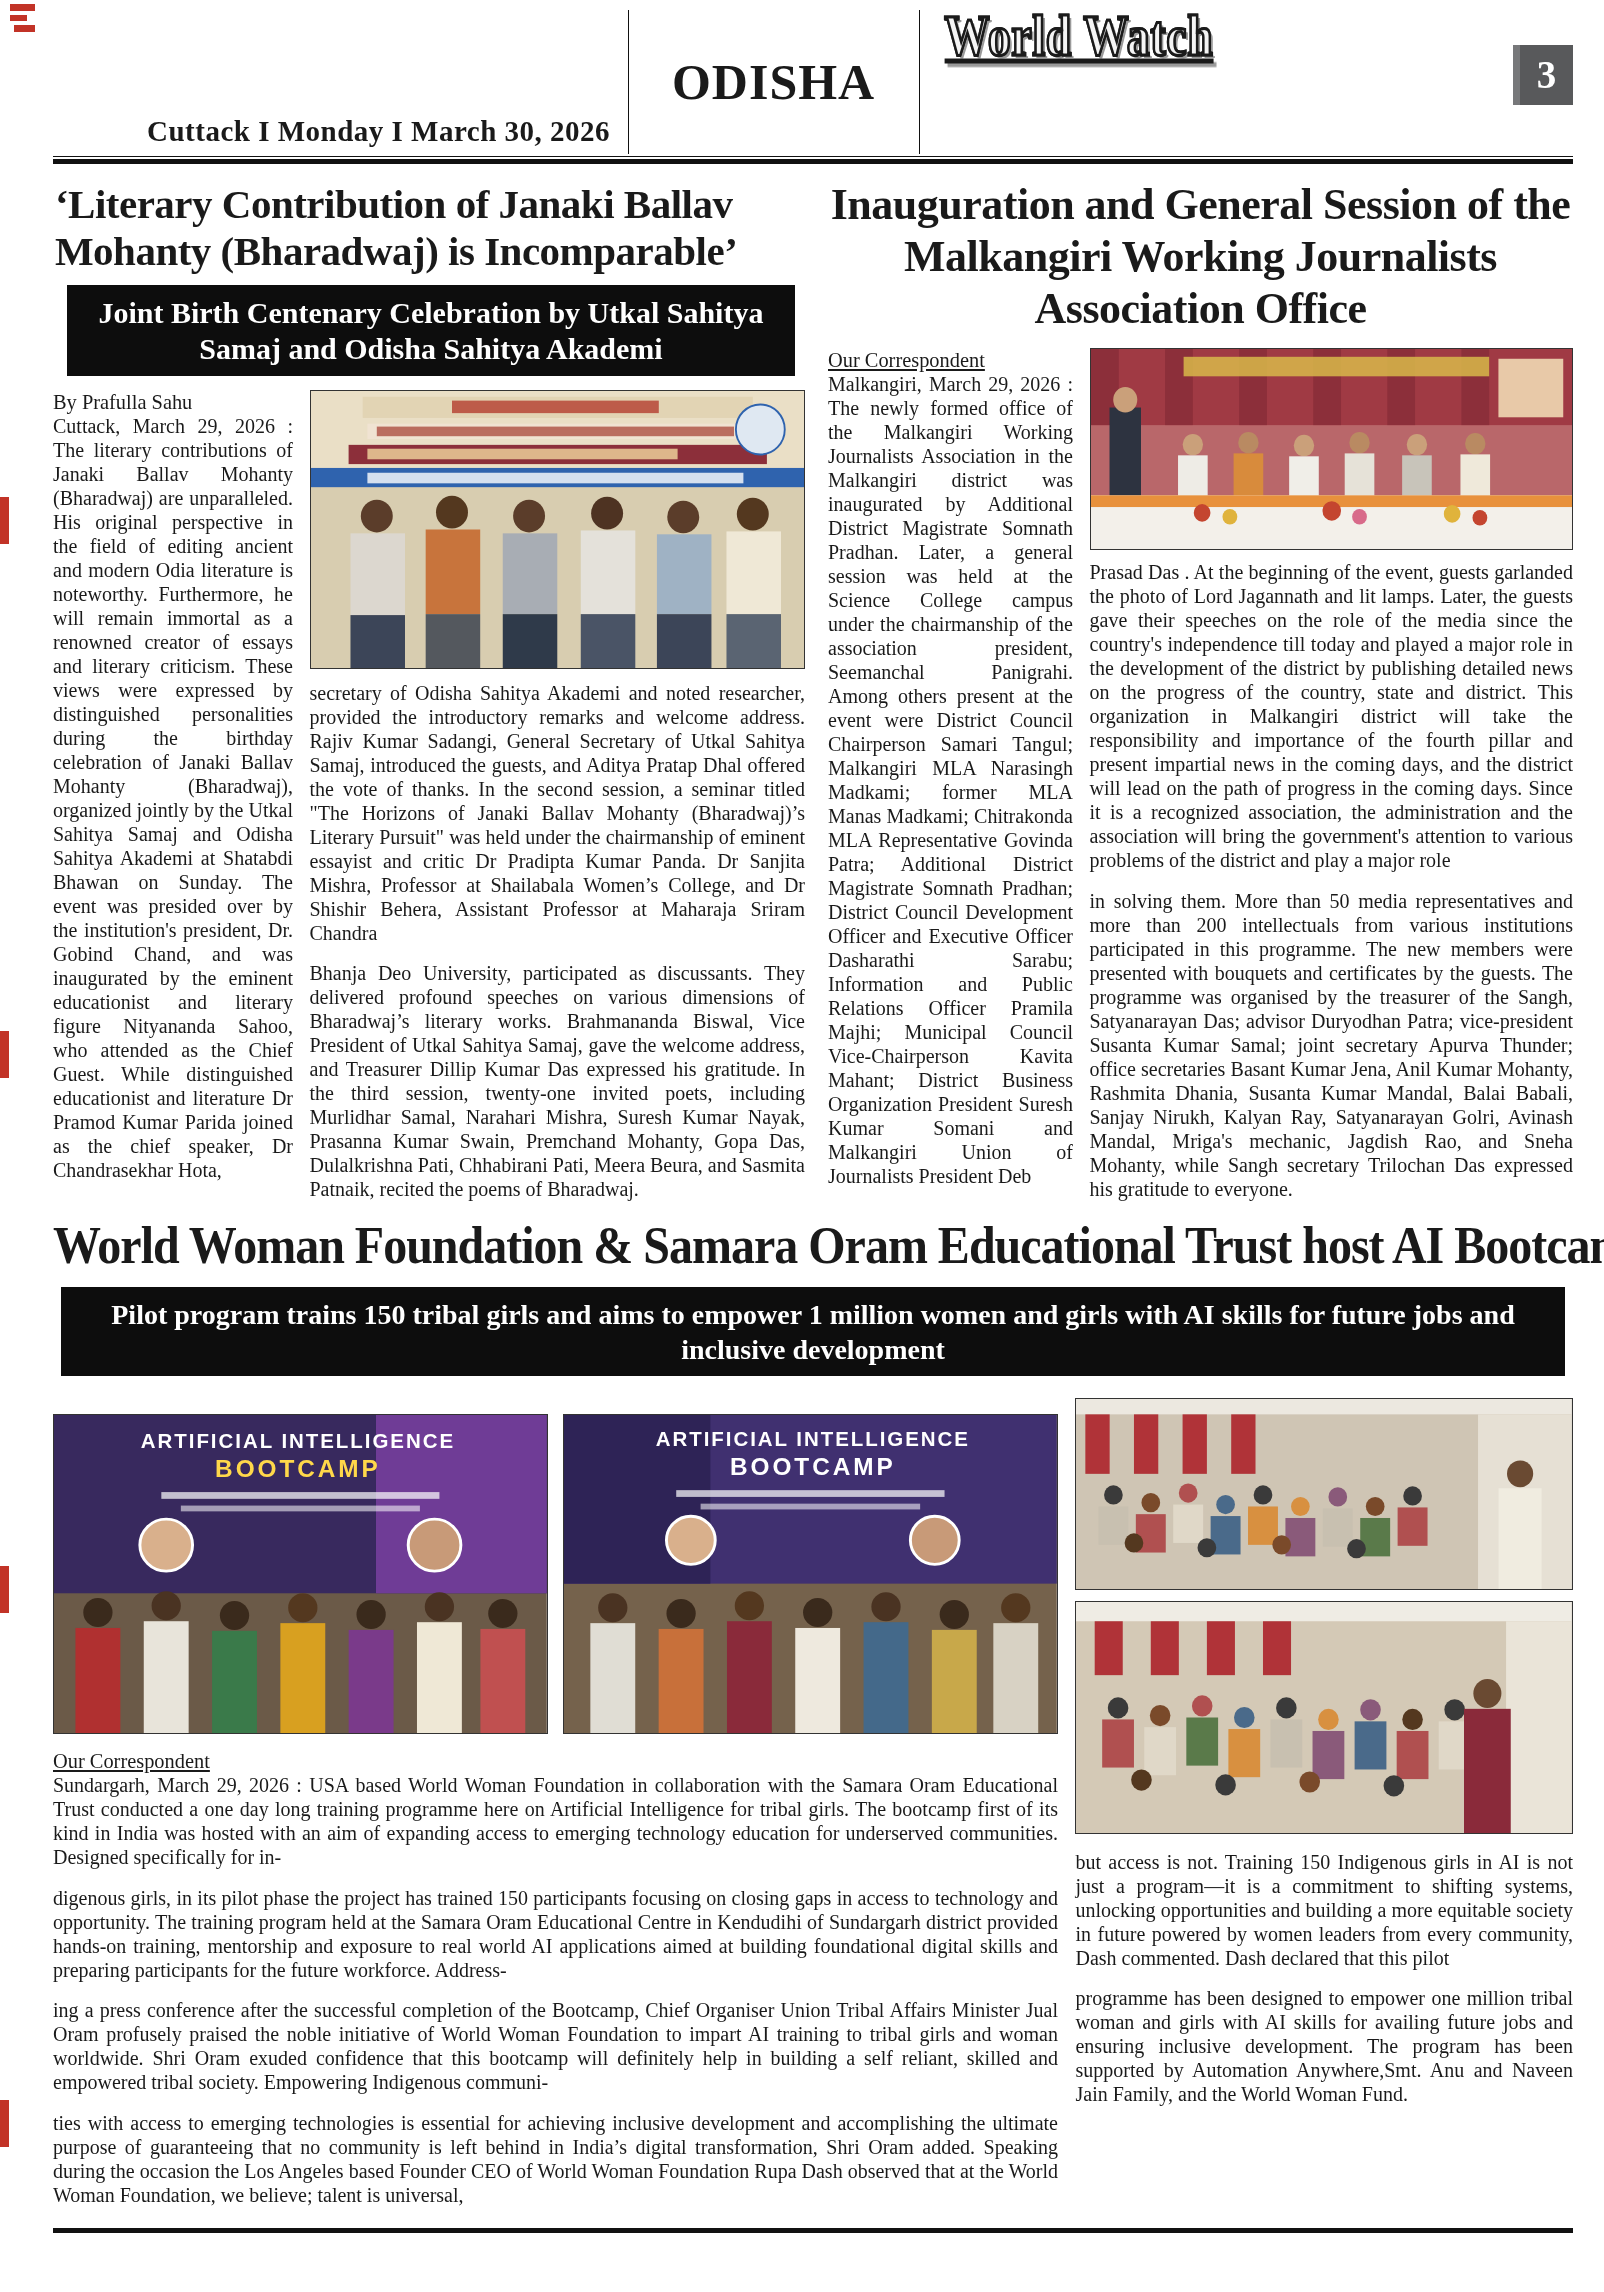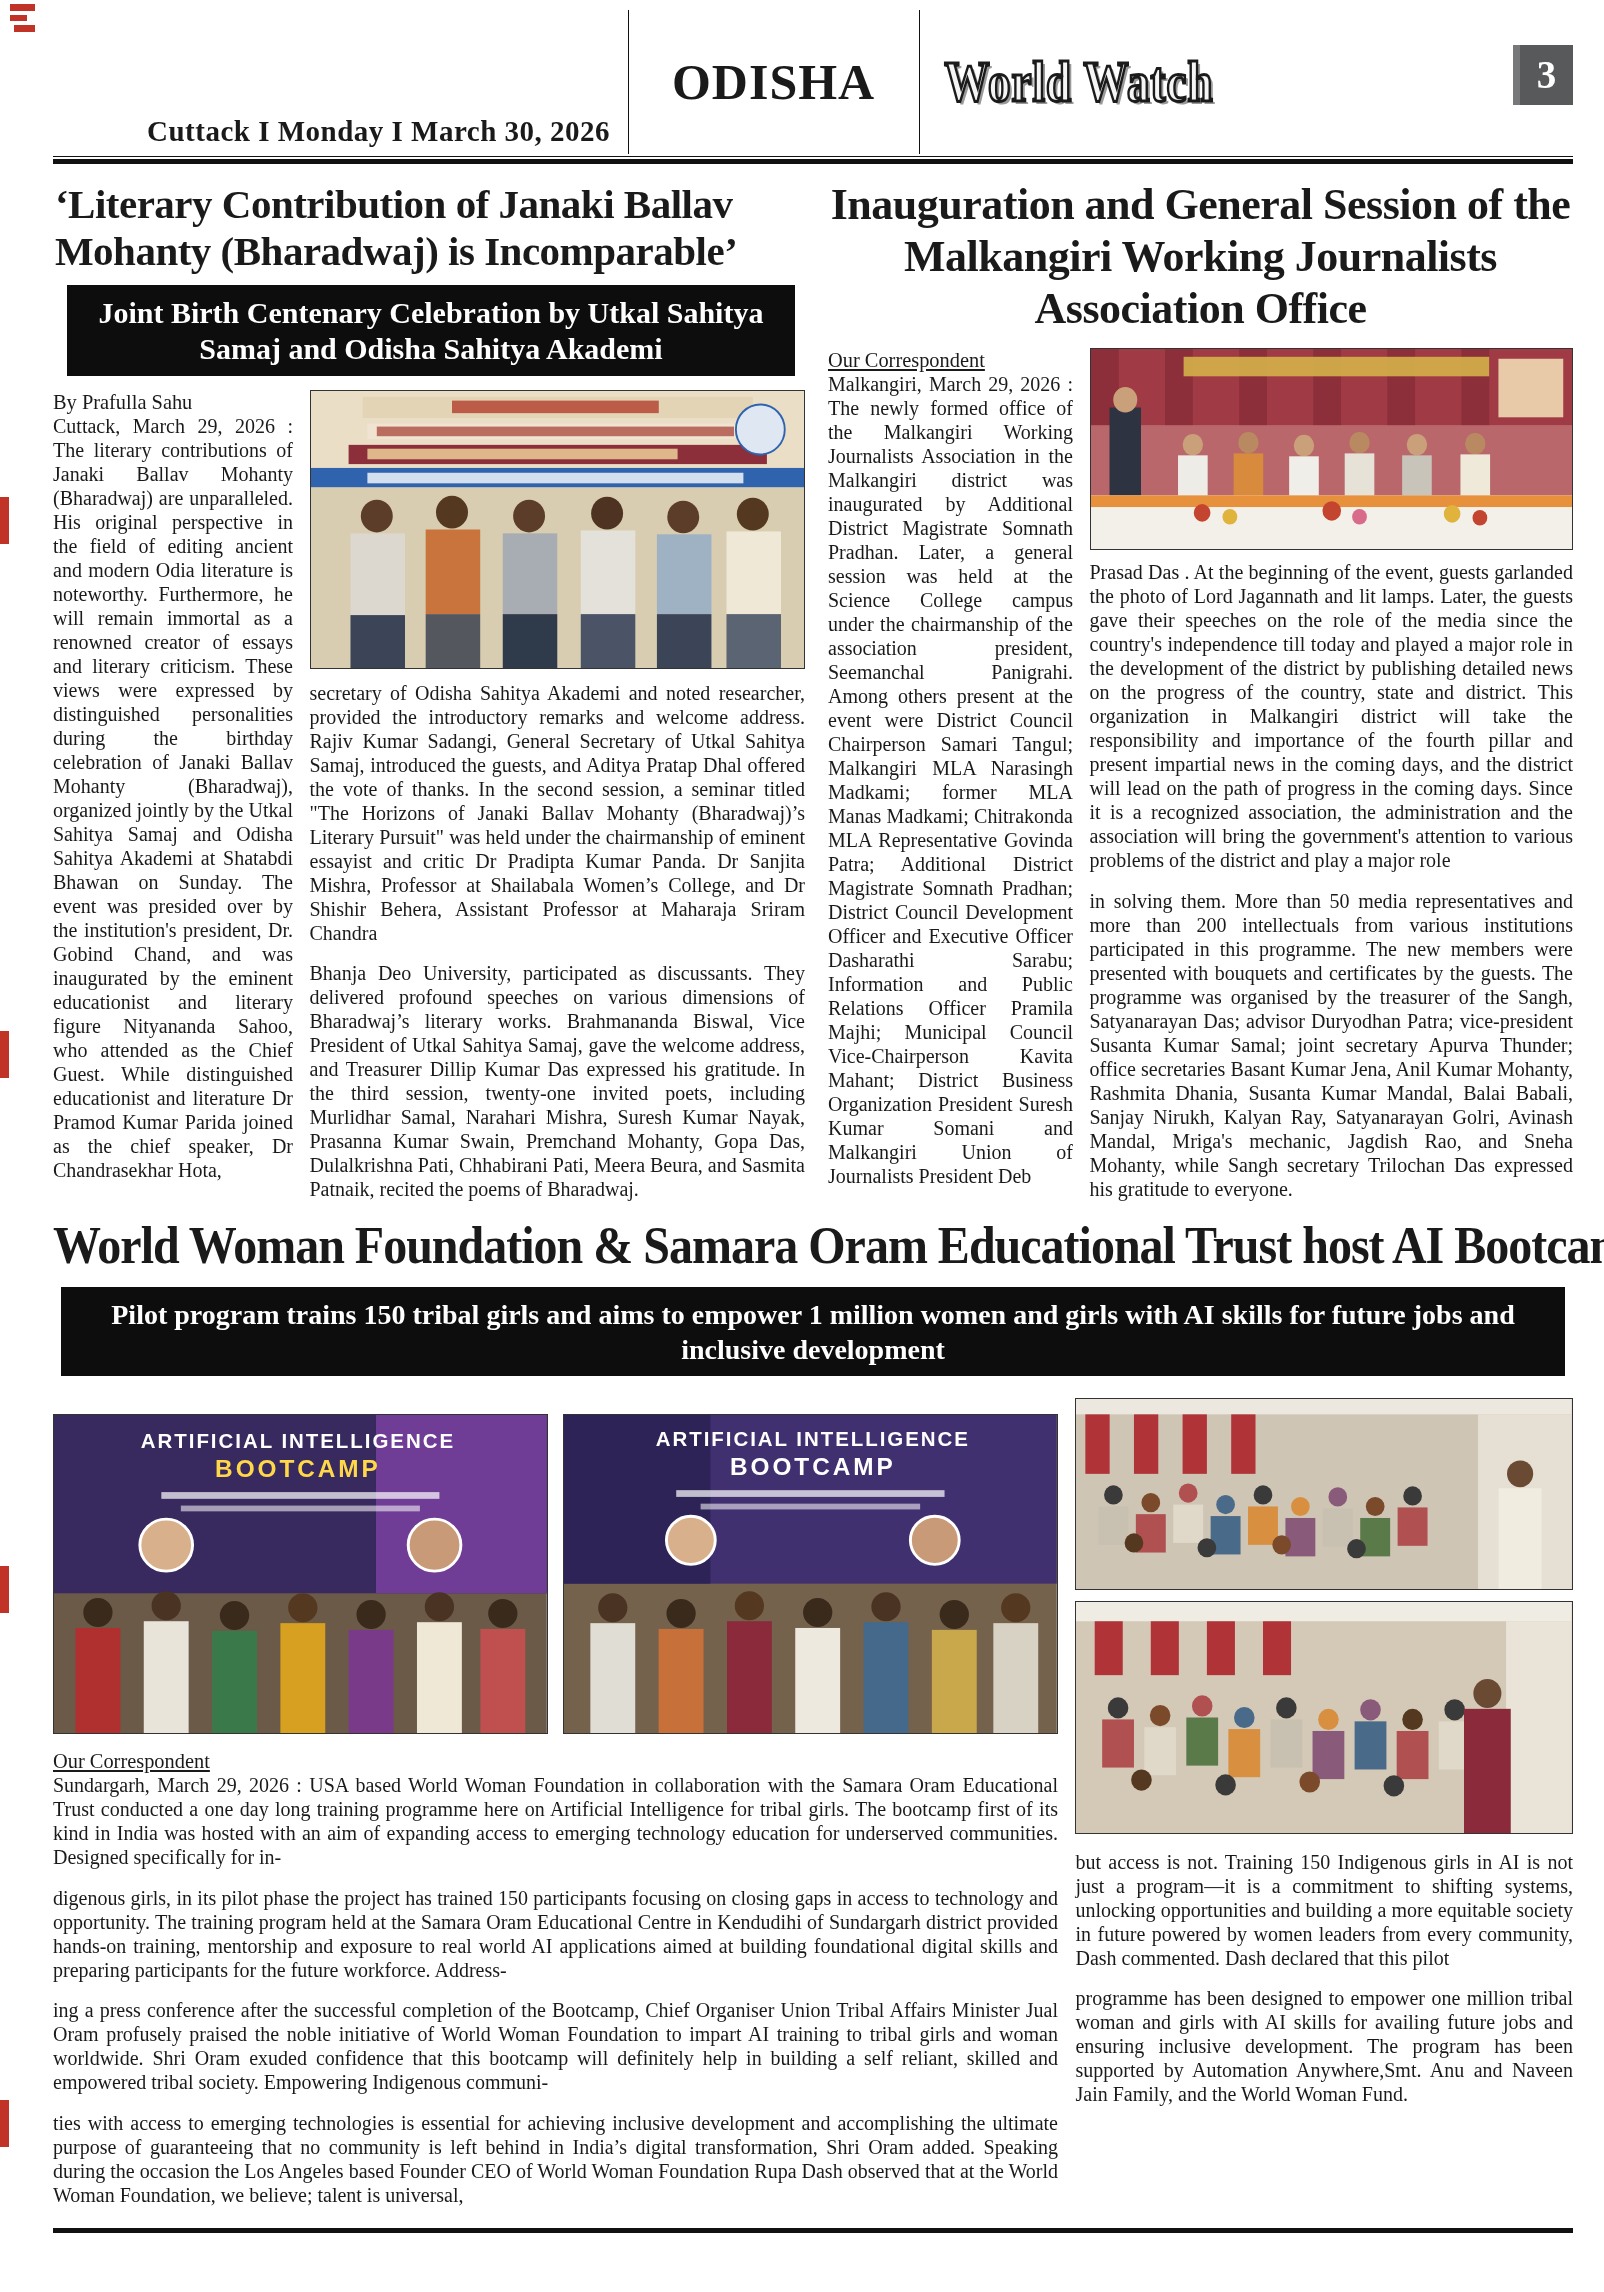--- a/index.html
+++ b/index.html
@@ -9,21 +9,21 @@
     font-family:"Liberation Serif", serif; color:#1a1a1a; overflow:hidden;
   }
   .page { position:absolute; left:53px; top:9.7px; width:1520px; }
 
   
   .hdr { display:flex; align-items:stretch; height:144px; }
   .hdr-date-cell { flex:1.15; display:flex; align-items:flex-end; justify-content:flex-end; padding:0 17.5px 5.8px 0; }
   .hdr-date { font-size:29px; font-weight:bold; letter-spacing:0.5px; }
   .hdr-odisha-cell { width:291px; border-left:1.9px solid #111; display:flex; align-items:center; justify-content:center; }
   .hdr-odisha { font-size:50px; font-weight:bold; letter-spacing:1px; }
-  .hdr-logo-cell { width:320px; border-left:1.9px solid #111; display:flex; align-items:center; justify-content:center; }
+  .hdr-logo-cell { width:320px; border-left:1.9px solid #111; display:flex; align-items:flex-start; justify-content:center;text-decoration:underline; }
   .masthead {
     font-size:45px; font-weight:bold; letter-spacing:1px; color:#f5f5f5;
     -webkit-text-stroke:2.4px #1b1b1b;
     text-shadow:2.9px 2.9px 0 #9a9a9a;
     transform:scaleY(1.25); white-space:nowrap;
   }
   .hdr-gap { flex:.55; }
   .hdr-page-cell { width:68px; display:flex; align-items:flex-start; justify-content:flex-end; padding-top:35px; }
   .page-box { width:60px; height:60px; background:#58595b; border-left:7.8px solid #77787a; color:#fff;
     display:flex; align-items:center; justify-content:center; font-size:39px; font-weight:bold; }

